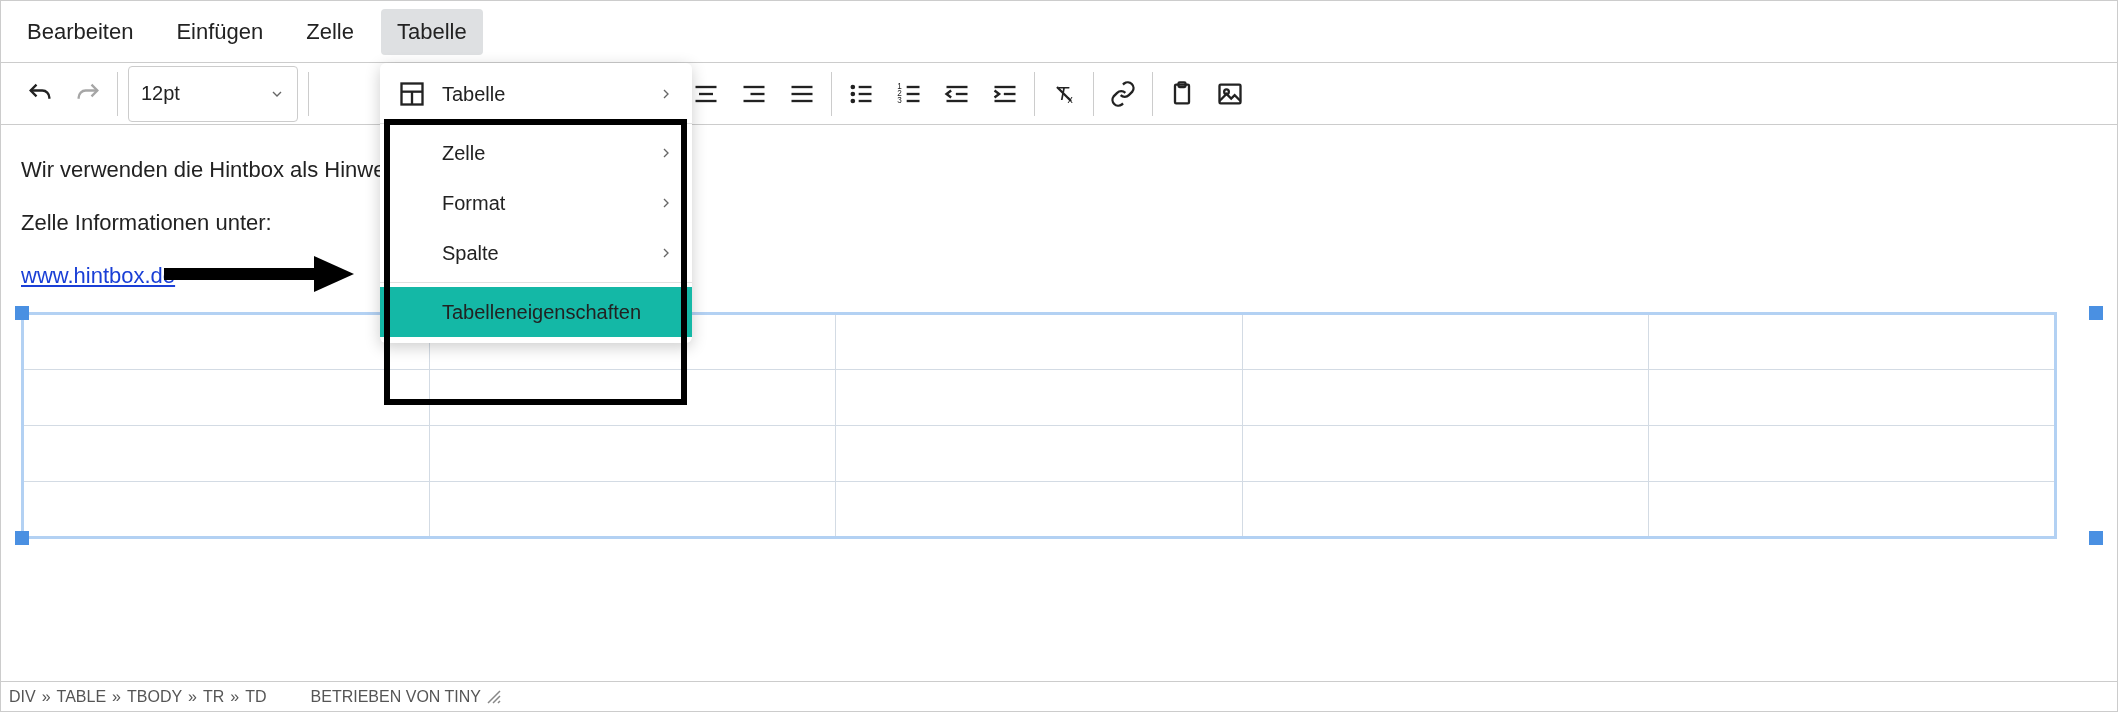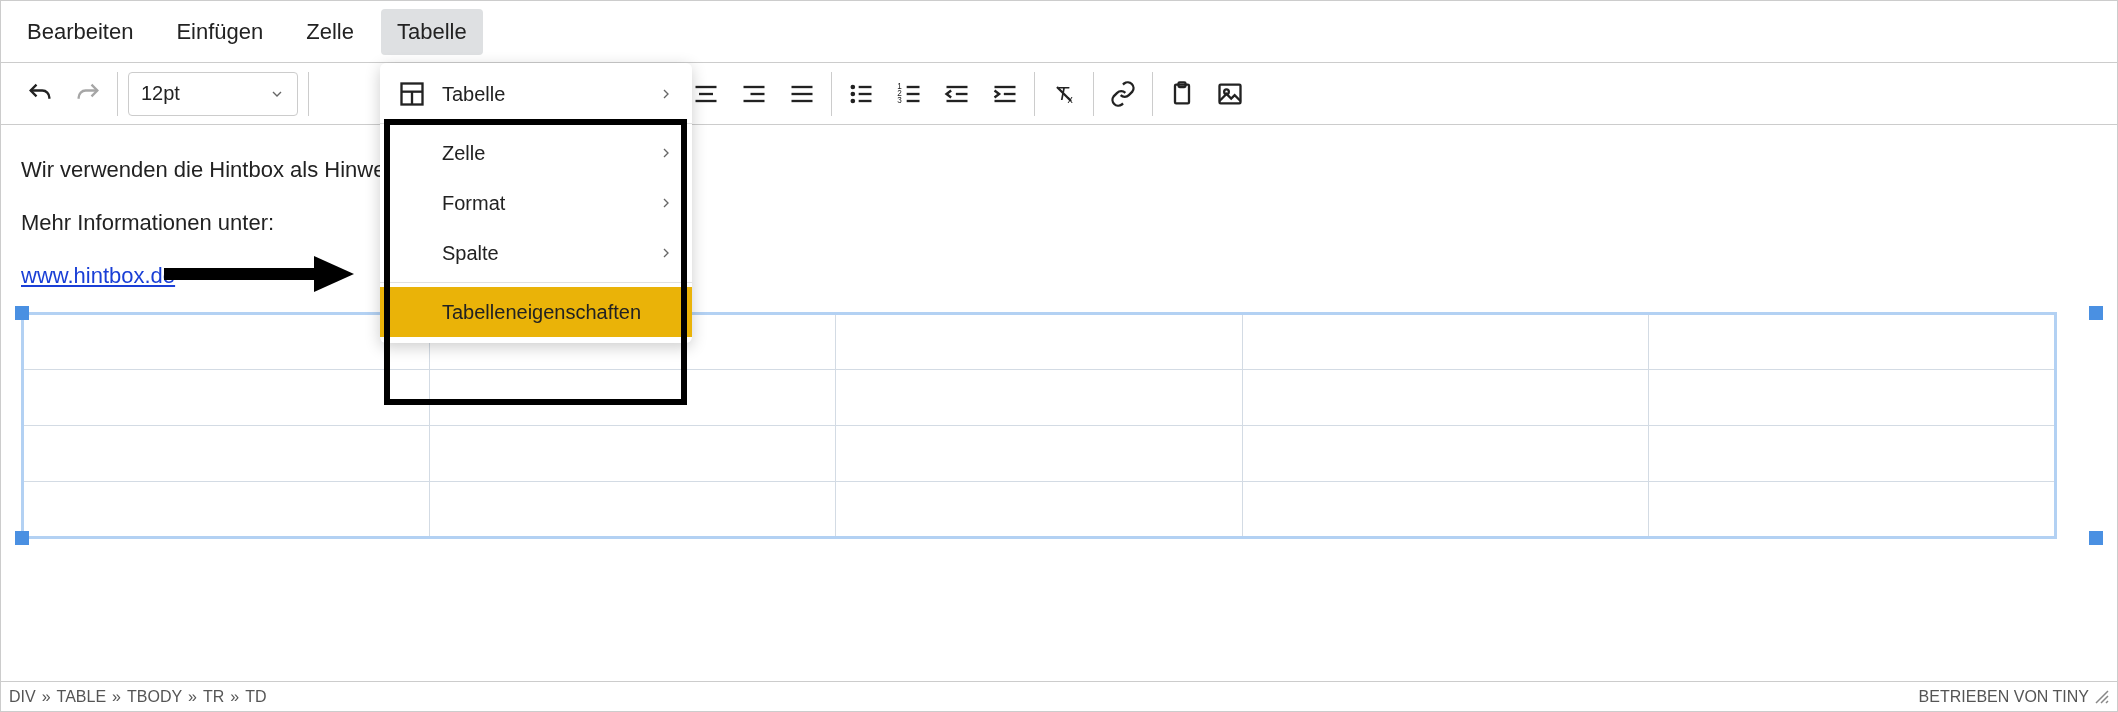--- a/index.html
+++ b/index.html
@@ -10,30 +10,30 @@
   .menubar { display: flex; align-items: center; height: 62px; border-bottom: 1px solid #ccc; padding: 0 10px; gap: 11px; }
   .menubar-item { font-size: 22px; padding: 10px 16px; cursor: pointer; border-radius: 4px; }
   .menubar-item.active { background: #dee0e2; }
 
   
   .toolbar { display: flex; align-items: center; height: 62px; border-bottom: 1px solid #ccc; padding: 0 10px; gap: 0; position: relative; }
   .toolbar .group { display: flex; align-items: center; padding: 0 10px; height: 44px; border-right: 1px solid #ccc; gap: 10px; }
   .toolbar .group:last-child { border-right: none; }
   .icon-btn { width: 38px; height: 38px; display: flex; align-items: center; justify-content: center; cursor: pointer; border-radius: 4px; }
   .icon-btn svg { width: 28px; height: 28px; }
-  .fontsize { display: flex; align-items: center; justify-content: space-between; border: 1px solid #ccc; border-radius: 4px; width: 170px; height: 44px; padding: 0 12px; font-size: 20px; cursor: pointer; }
+  .fontsize { display: flex; align-items: center; justify-content: space-between; border: 1px solid #ccc; border-radius: 4px; width: 170px; height: 56px; padding: 0 12px; font-size: 20px; cursor: pointer; }
   .fontsize .chev { width: 16px; height: 16px; }
 
   
   .dropdown { position: absolute; left: 379px; top: 62px; width: 312px; background: #fff; box-shadow: 0 4px 16px rgba(0,0,0,0.2); border-radius: 6px; z-index: 100; padding: 6px 0; }
   .dropdown .ditem { display: flex; align-items: center; height: 50px; padding: 0 18px; font-size: 20px; cursor: pointer; gap: 16px; position: relative; }
   .dropdown .ditem .label { flex: 1; }
   .dropdown .ditem .dicon { width: 28px; height: 28px; display:flex; align-items:center; justify-content:center; }
   .dropdown .ditem .chev { width: 16px; height: 16px; }
-  .dropdown .ditem.hovered { background: #eab308; }
+  .dropdown .ditem.hovered { background: #14b8a6; }
   .dropdown .sep { height: 1px; background: #e0e0e0; margin: 4px 0; }
   .highlight-box { position:absolute; left:4px; top:56px; width:303px; height:286px; border:6px solid #000; pointer-events:none; z-index:2; }
 
   
   .content { flex: 1; padding: 28px 20px 0 20px; font-size: 22px; line-height: 1.5; position: relative; overflow: hidden; }
   .content p { margin-bottom: 20px; }
   .content a { color: #1a3fd6; text-decoration: underline; }
 
   
   .arrow { position: absolute; left: 163px; top: 253px; width: 190px; height: 40px; z-index: 50; }
@@ -42,23 +42,23 @@
   .table-wrap { position: relative; margin-top: 16px; }
   .sel-table { width: 2036px; border-collapse: collapse; border: 3px solid #b3d1f3; }
   .sel-table td { border: 1px solid #d3dbe4; height: 56px; width: 20%; }
   .handle { position: absolute; width: 14px; height: 14px; background: #4a90e2; }
   .handle.tl { left: -6px; top: -6px; }
   .handle.tr { right: -6px; top: -6px; }
   .handle.bl { left: -6px; bottom: -6px; }
   .handle.br { right: -6px; bottom: -6px; }
 
   
-  .statusbar { height: 30px; border-top: 1px solid #ccc; display: flex; align-items: center; justify-content: space-between; padding: 0 8px; font-size: 16px; color: #555; }
+  .statusbar { height: 30px; border-top: 1px solid #ccc; display: flex; align-items: center; justify-content: flex-start; padding: 0 8px; font-size: 16px; color: #555; }
   .statusbar .path span.sep { margin: 0 6px; }
-  .statusbar .right { display:flex; align-items:center; gap:6px; }
+  .statusbar .right { display:flex; align-items:center; gap:6px;margin-left:44px; }
   .resize-grip { width:14px; height:14px; }
 </style>
 </head>
 <body>
 
 <div class="editor">
 
   <div class="menubar">
     <div class="menubar-item">Bearbeiten</div>
     <div class="menubar-item">Einfügen</div>
@@ -231,21 +231,21 @@
     <div class="sep"></div>
     <div class="ditem hovered">
       <span class="dicon"></span>
       <span class="label">Tabelleneigenschaften</span>
     </div>
     <div class="highlight-box"></div>
   </div>
 
   <div class="content">
     <p>Wir verwenden die Hintbox als Hinweisgebersystem.</p>
-    <p>Mehr Informationen unter:</p>
+    <p>Zelle Informationen unter:</p>
     <p><a href="#">www.hintbox.de</a></p>
 
     <div class="table-wrap">
       <table class="sel-table">
         <tbody>
             <tr>
               <td></td>
               <td></td>
               <td></td>
               <td></td>

